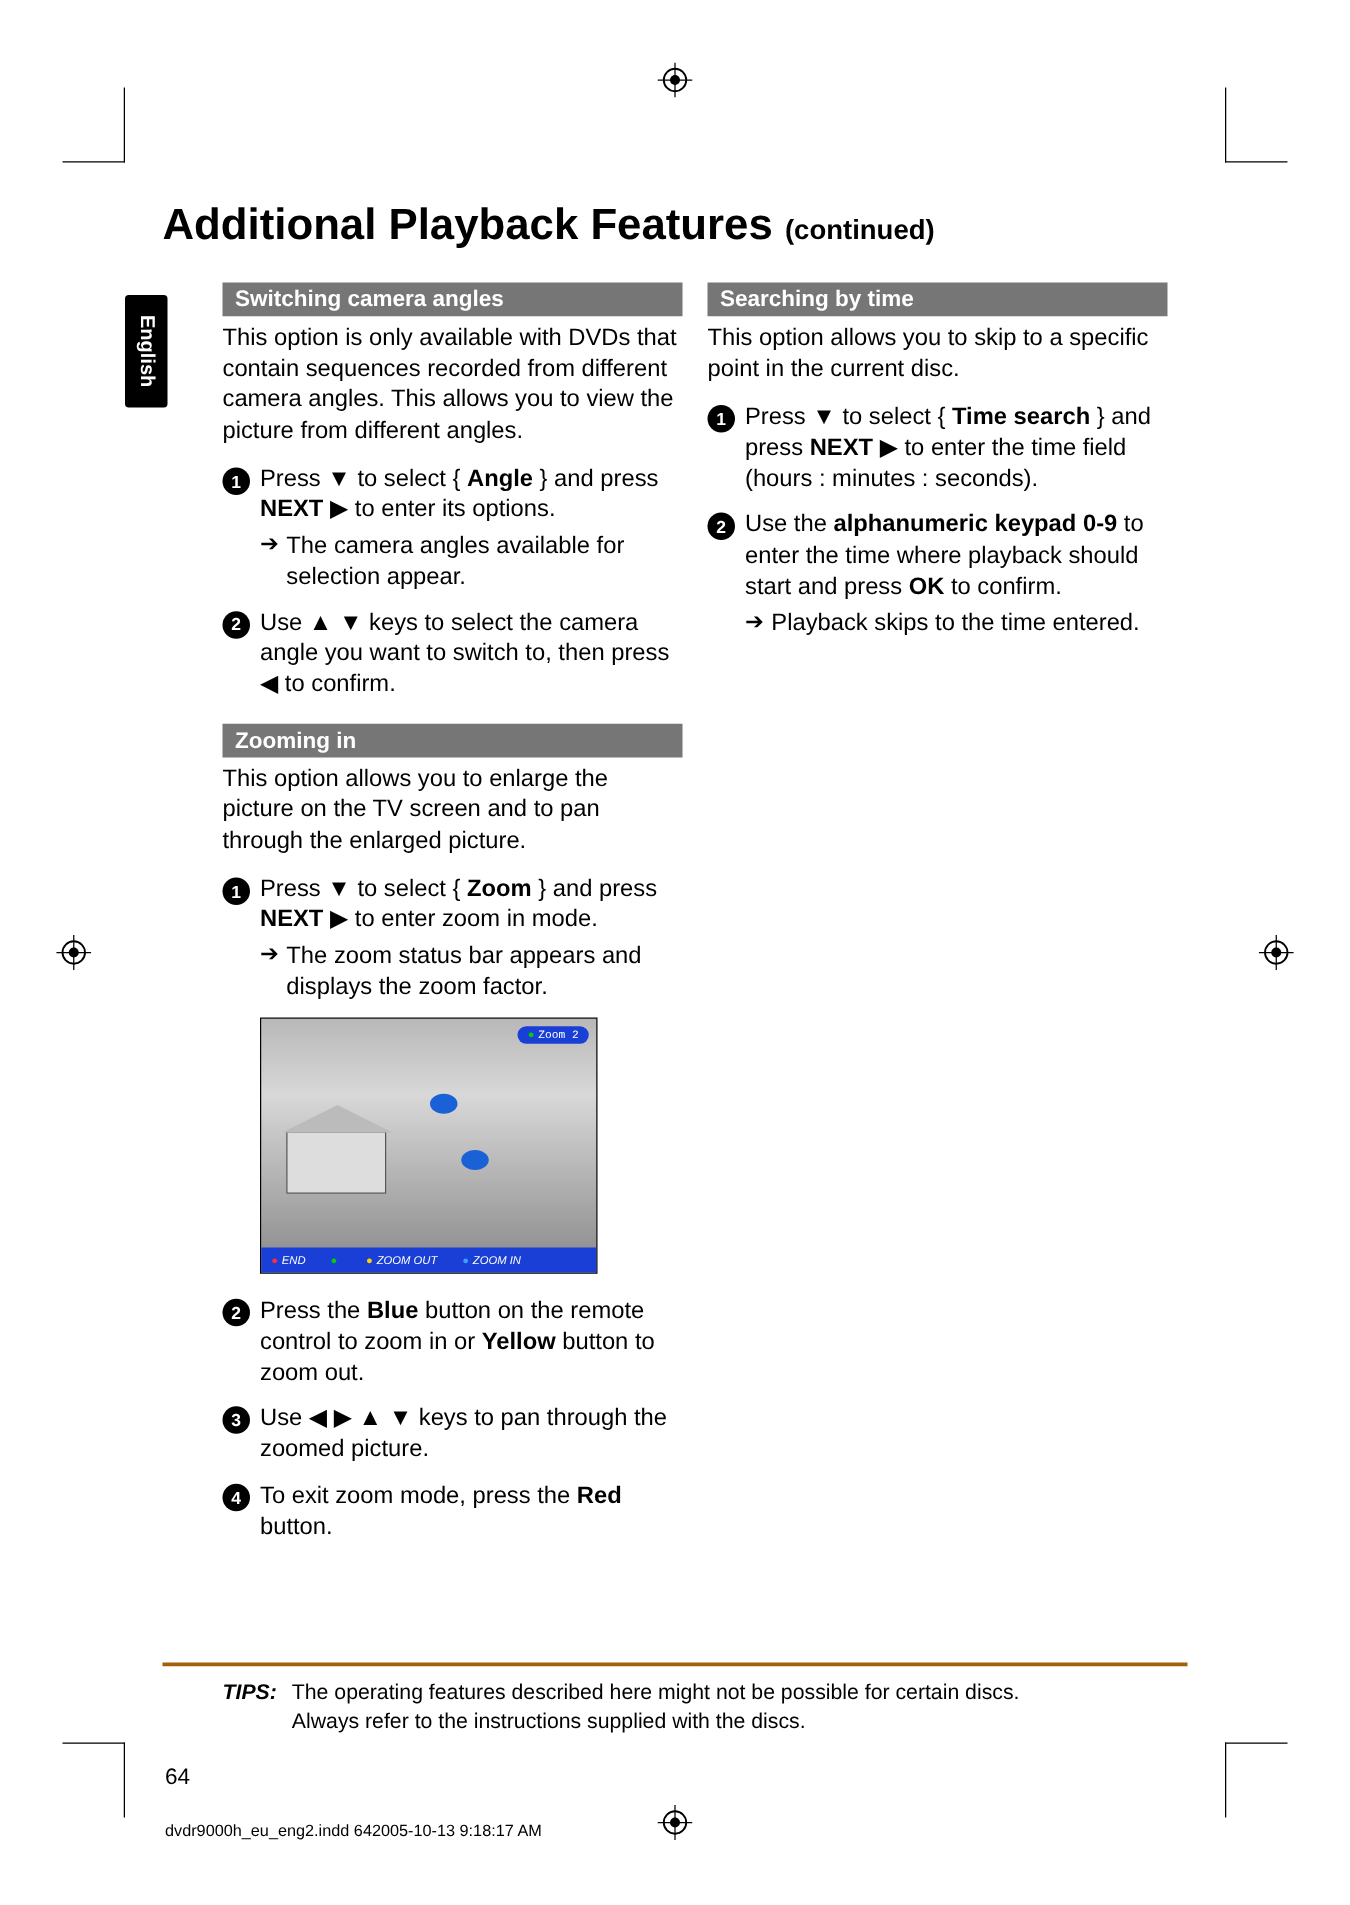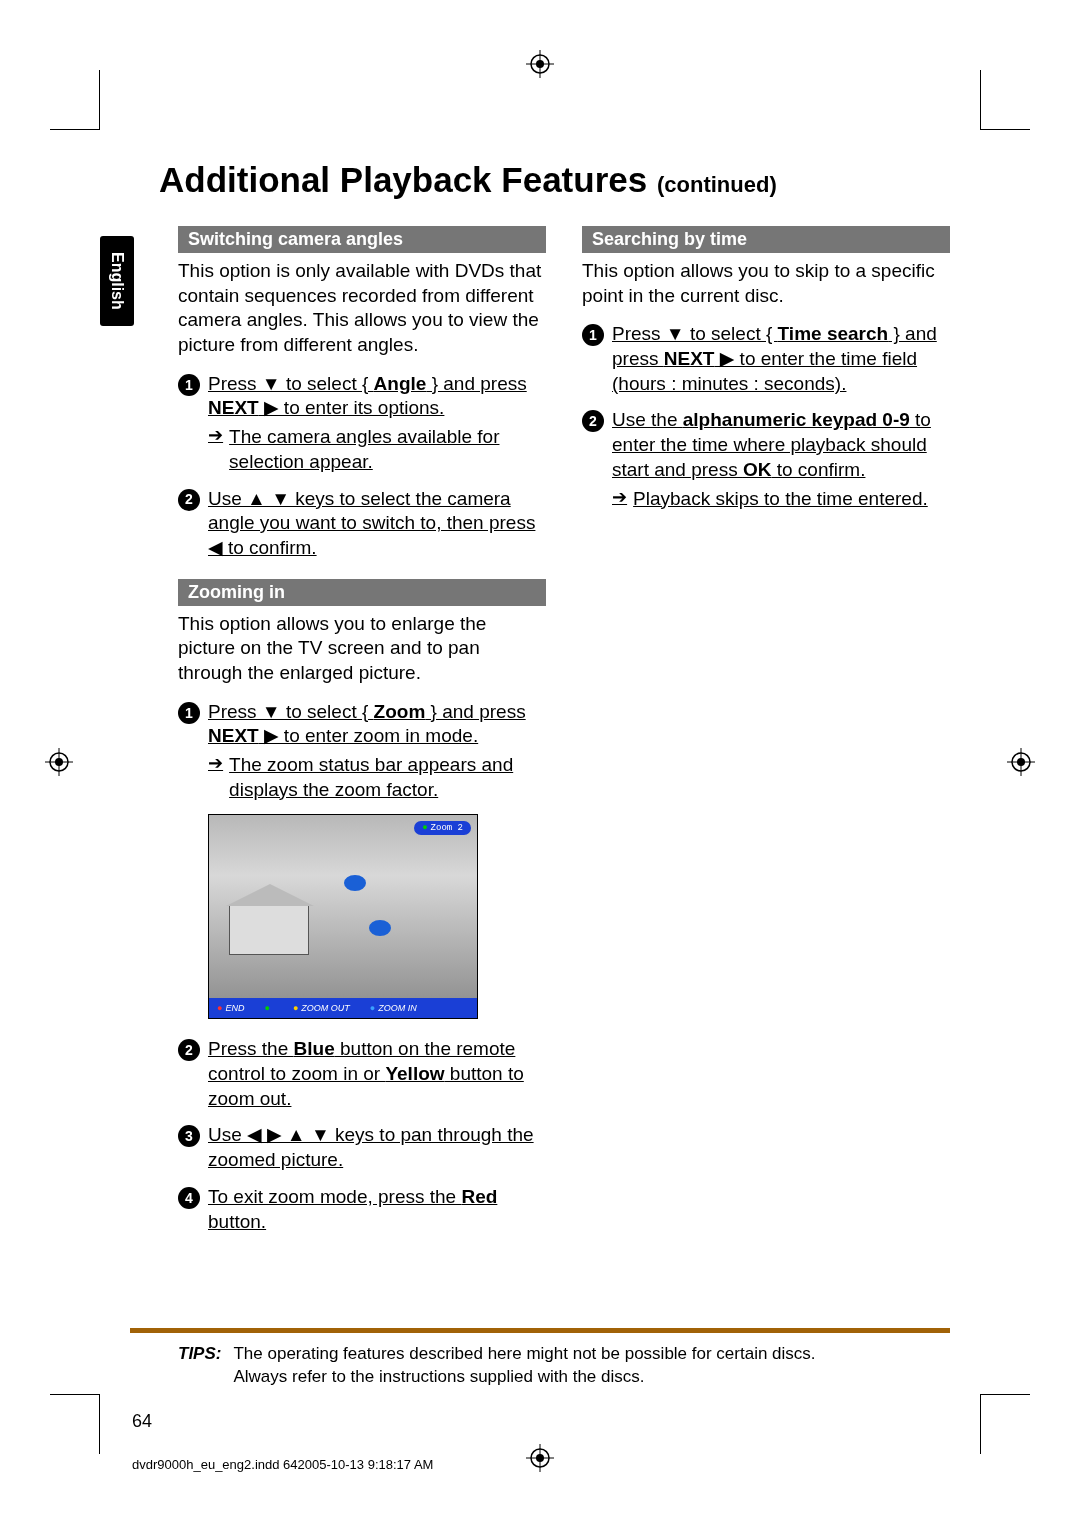--- a/index.html
+++ b/index.html
@@ -29,21 +29,20 @@
   .page {
     position: absolute;
     top: 160px;
     left: 130px;
     width: 820px;
   }
   h1.title {
     font-size: 35px;
     font-weight: bold;
     margin-bottom: 26px;
-    margin-left: 29px;
   }
   h1.title .cont { font-size: 22px; font-weight: bold; }
 
   .lang-tab {
     position: absolute;
     top: 236px;
     left: 100px;
     width: 34px;
     height: 90px;
     background: #000;
@@ -52,21 +51,21 @@
     font-size: 16px;
     display: flex;
     align-items: center;
     justify-content: center;
     writing-mode: vertical-rl;
     border-radius: 3px;
   }
 
   .columns {
     display: flex;
-    gap: 36px;
+    gap: 20px;
     margin-left: 48px;
   }
   .col { width: 368px; }
 
   .section-bar {
     background: #767676;
     color: #fff;
     font-weight: bold;
     font-size: 18px;
     padding: 3px 10px;
@@ -90,21 +89,21 @@
     border-radius: 50%;
     background: #000;
     color: #fff;
     font-weight: bold;
     font-size: 14px;
     display: flex;
     align-items: center;
     justify-content: center;
     margin-top: 2px;
   }
-  .step-content { flex: 1; text-decoration: underline; }
+  .step-content { flex: 1; }
   .result {
     display: flex;
     align-items: flex-start;
     gap: 6px;
     margin-top: 4px;
   }
   .result .arrow {
     font-size: 18px;
     line-height: 1.2;
   }
@@ -159,21 +158,21 @@
     border-radius:50% 50% 50% 50%;
   }
   .zc1{ top:60px; left:135px;}
   .zc2{ top:105px; left:160px;}
 
   .tips-rule {
     position: absolute;
     bottom: 135px;
     left: 130px;
     width: 820px;
-    border-top: 5px solid #a16207;
+    border-top: 3px solid #a16207;
     padding-top: 10px;
   }
   .tips-row {
     display: flex;
     gap: 12px;
     font-size: 17px;
     margin-left: 48px;
     line-height: 1.35;
   }
   .tips-label { font-style: italic; font-weight: bold; }

